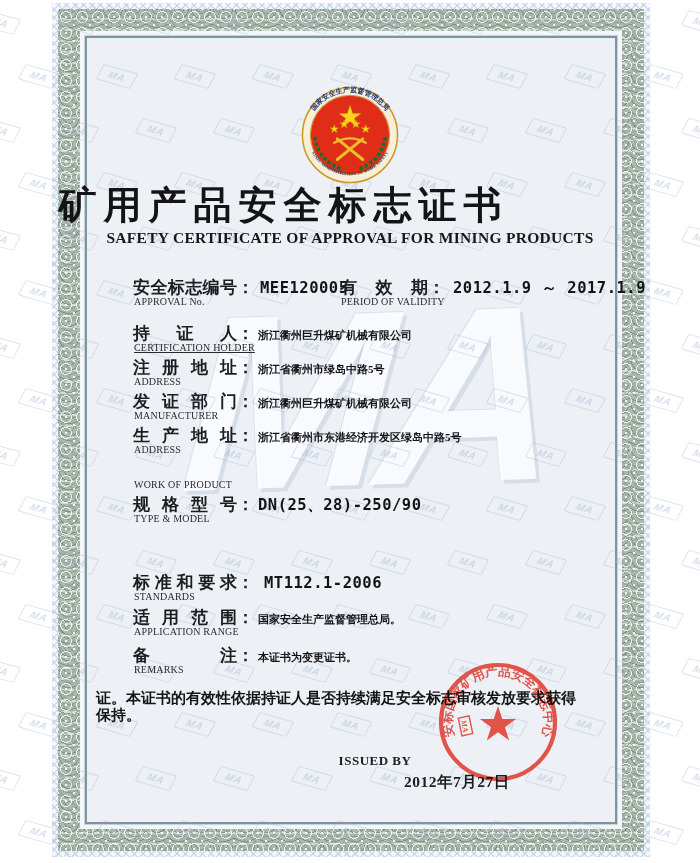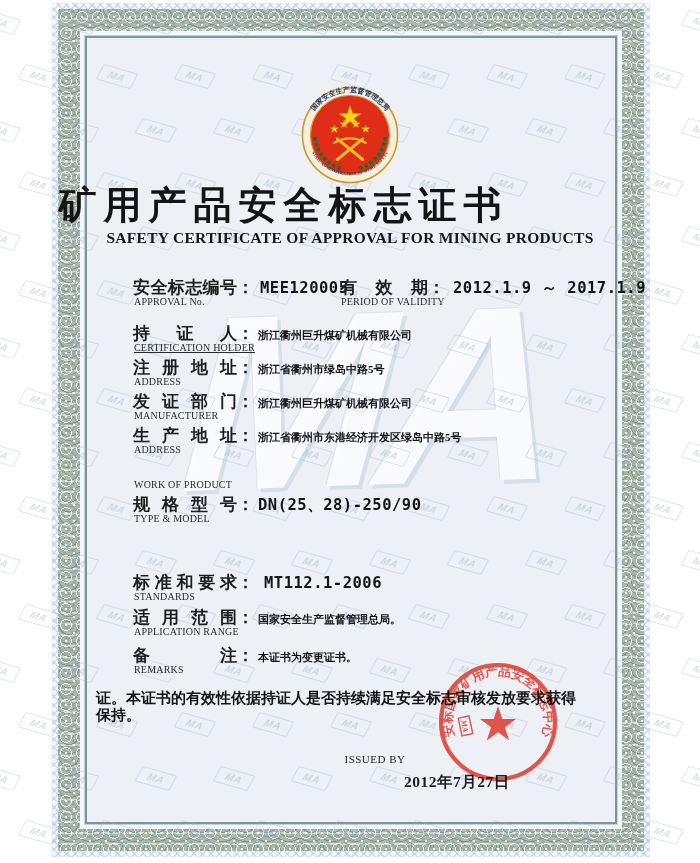--- a/index.html
+++ b/index.html
@@ -88,21 +88,21 @@
     font-size:15.5px;font-weight:bold;letter-spacing:.5px;
   }
   .statement{
     left:96px;width:494px;top:690px;
     font-size:15px;font-weight:600;line-height:17px;color:#141416;
   }
   .statement .ln1{text-indent:32px;}
   .issuer-cn{left:315px;width:120px;top:734px;text-align:center;
     font-size:17px;font-weight:bold;letter-spacing:2px;}
   .issuer-en{left:315px;width:120px;top:753px;text-align:center;
-    font-size:11px;font-weight:normal;letter-spacing:.5px;}
+    font-size:13px;font-weight:bold;letter-spacing:.5px;}
   .issue-date{left:404px;top:772px;font-size:15.5px;font-weight:bold;letter-spacing:.5px;}
   
   .emblem{left:301px;top:86px;width:98px;height:98px;}
   .seal{
     left:436px;top:660px;width:124px;height:124px;z-index:6;
     mix-blend-mode:multiply;opacity:.92;
   }
 </style>
 </head>
 <body>

